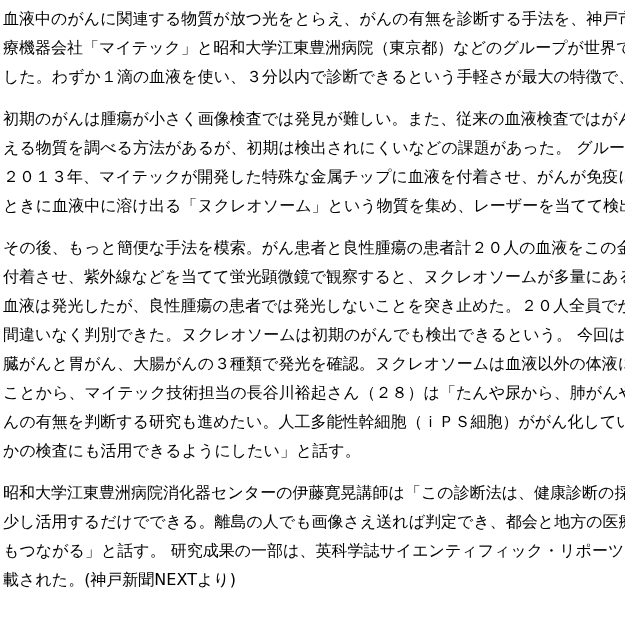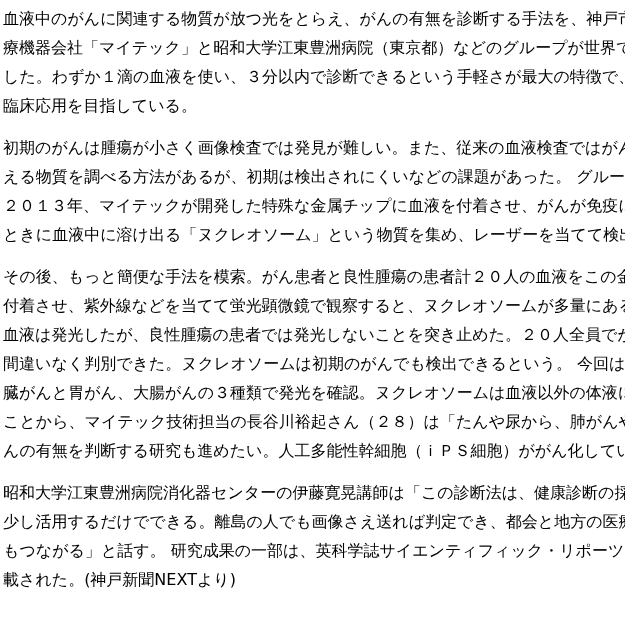--- a/index.html
+++ b/index.html
@@ -28,38 +28,38 @@
 </style>
 </head>
 <body style="background: rgb(255, 255, 255);">
 
 <div class="doc" style="color: rgb(0, 0, 0);">
 
   <div class="para">
     <div class="line">血液中のがんに関連する物質が放つ光をとらえ、がんの有無を診断する手法を、神戸市中央区の医</div>
     <div class="line">療機器会社「マイテック」と昭和大学江東豊洲病院（東京都）などのグループが世界で初めて開発</div>
     <div class="line">した。わずか１滴の血液を使い、３分以内で診断できるという手軽さが最大の特徴で、１年以内の</div>
-    <div class="line">臨床応用を目指している。</div>
   </div>
 
   <div class="para">
     <div class="line">初期のがんは腫瘍が小さく画像検査では発見が難しい。また、従来の血液検査ではがんになると増</div>
     <div class="line">える物質を調べる方法があるが、初期は検出されにくいなどの課題があった。 グループは</div>
     <div class="line">２０１３年、マイテックが開発した特殊な金属チップに血液を付着させ、がんが免疫に攻撃された</div>
     <div class="line">ときに血液中に溶け出る「ヌクレオソーム」という物質を集め、レーザーを当てて検出した量でが</div>
   </div>
 
   <div class="para">
     <div class="line">その後、もっと簡便な手法を模索。がん患者と良性腫瘍の患者計２０人の血液をこの金属チップに</div>
     <div class="line">付着させ、紫外線などを当てて蛍光顕微鏡で観察すると、ヌクレオソームが多量にあるがん患者の</div>
     <div class="line">血液は発光したが、良性腫瘍の患者では発光しないことを突き止めた。２０人全員でがんの有無を</div>
     <div class="line">間違いなく判別できた。ヌクレオソームは初期のがんでも検出できるという。 今回は膵（すい）</div>
     <div class="line">臓がんと胃がん、大腸がんの３種類で発光を確認。ヌクレオソームは血液以外の体液にも含まれる</div>
     <div class="line">ことから、マイテック技術担当の長谷川裕起さん（２８）は「たんや尿から、肺がんやぼうこうが</div>
     <div class="line">んの有無を判断する研究も進めたい。人工多能性幹細胞（ｉＰＳ細胞）ががん化していないかどう</div>
+    <div class="line">かの検査にも活用できるようにしたい」と話す。</div>
   </div>
 
   <div class="para">
     <div class="line">昭和大学江東豊洲病院消化器センターの伊藤寛晃講師は「この診断法は、健康診断の採血の余りを</div>
     <div class="line">少し活用するだけでできる。離島の人でも画像さえ送れば判定でき、都会と地方の医療格差解消に</div>
     <div class="line">もつながる」と話す。 研究成果の一部は、英科学誌サイエンティフィック・リポーツ電子版に掲</div>
     <div class="line">載された。(神戸新聞NEXTより)</div>
   </div>
 
 </div>

